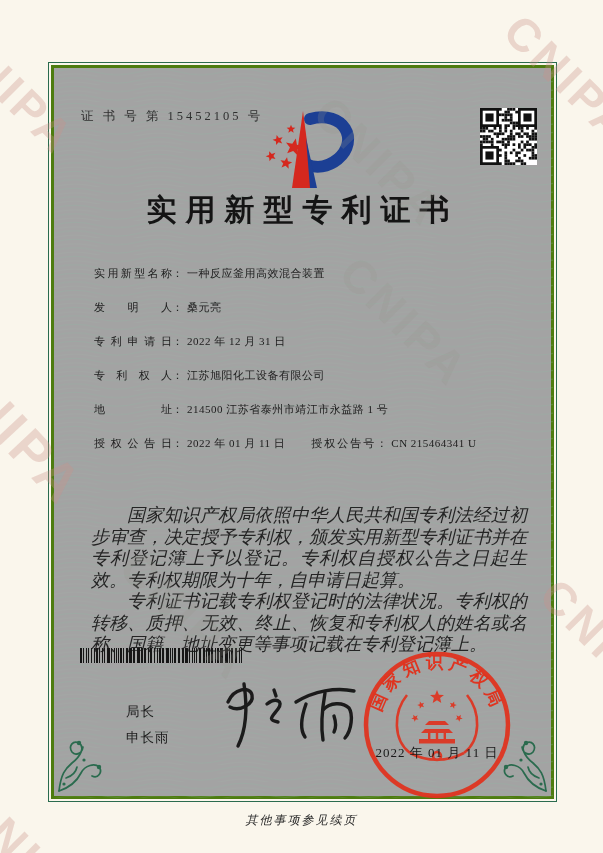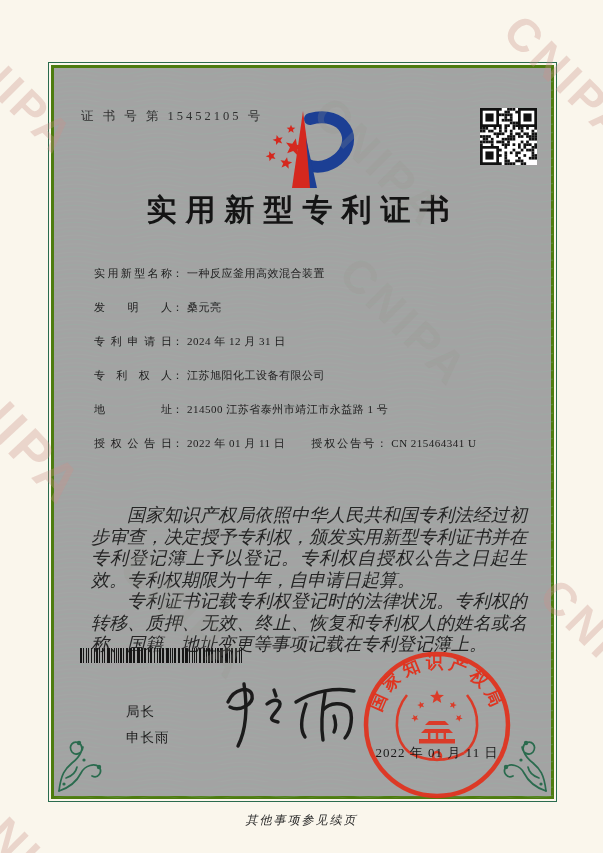--- a/index.html
+++ b/index.html
@@ -301,21 +301,21 @@
         <div class="title">实用新型专利证书</div>
 
         <div class="fields">
           <div class="frow">
             <span class="flabel">实用新型名称</span><span class="fcolon">：</span><span class="fvalue">一种反应釜用高效混合装置</span>
           </div>
           <div class="frow">
             <span class="flabel">发明人</span><span class="fcolon">：</span><span class="fvalue">桑元亮</span>
           </div>
           <div class="frow">
-            <span class="flabel">专利申请日</span><span class="fcolon">：</span><span class="fvalue">2024 年 12 月 31 日</span>
+            <span class="flabel">专利申请日</span><span class="fcolon">：</span><span class="fvalue">2022 年 12 月 31 日</span>
           </div>
           <div class="frow">
             <span class="flabel">专利权人</span><span class="fcolon">：</span><span class="fvalue">江苏旭阳化工设备有限公司</span>
           </div>
           <div class="frow">
             <span class="flabel">地址</span><span class="fcolon">：</span><span class="fvalue">214500 江苏省泰州市靖江市永益路 1 号</span>
           </div>
           <div class="frow">
             <span class="flabel">授权公告日</span><span class="fcolon">：</span><span class="fvalue">2022 年 01 月 11 日</span><span class="fpair2"><span class="flabel2">授权公告号</span><span class="fcolon">：</span><span class="fvalue">CN 215464341 U</span></span>
           </div>

